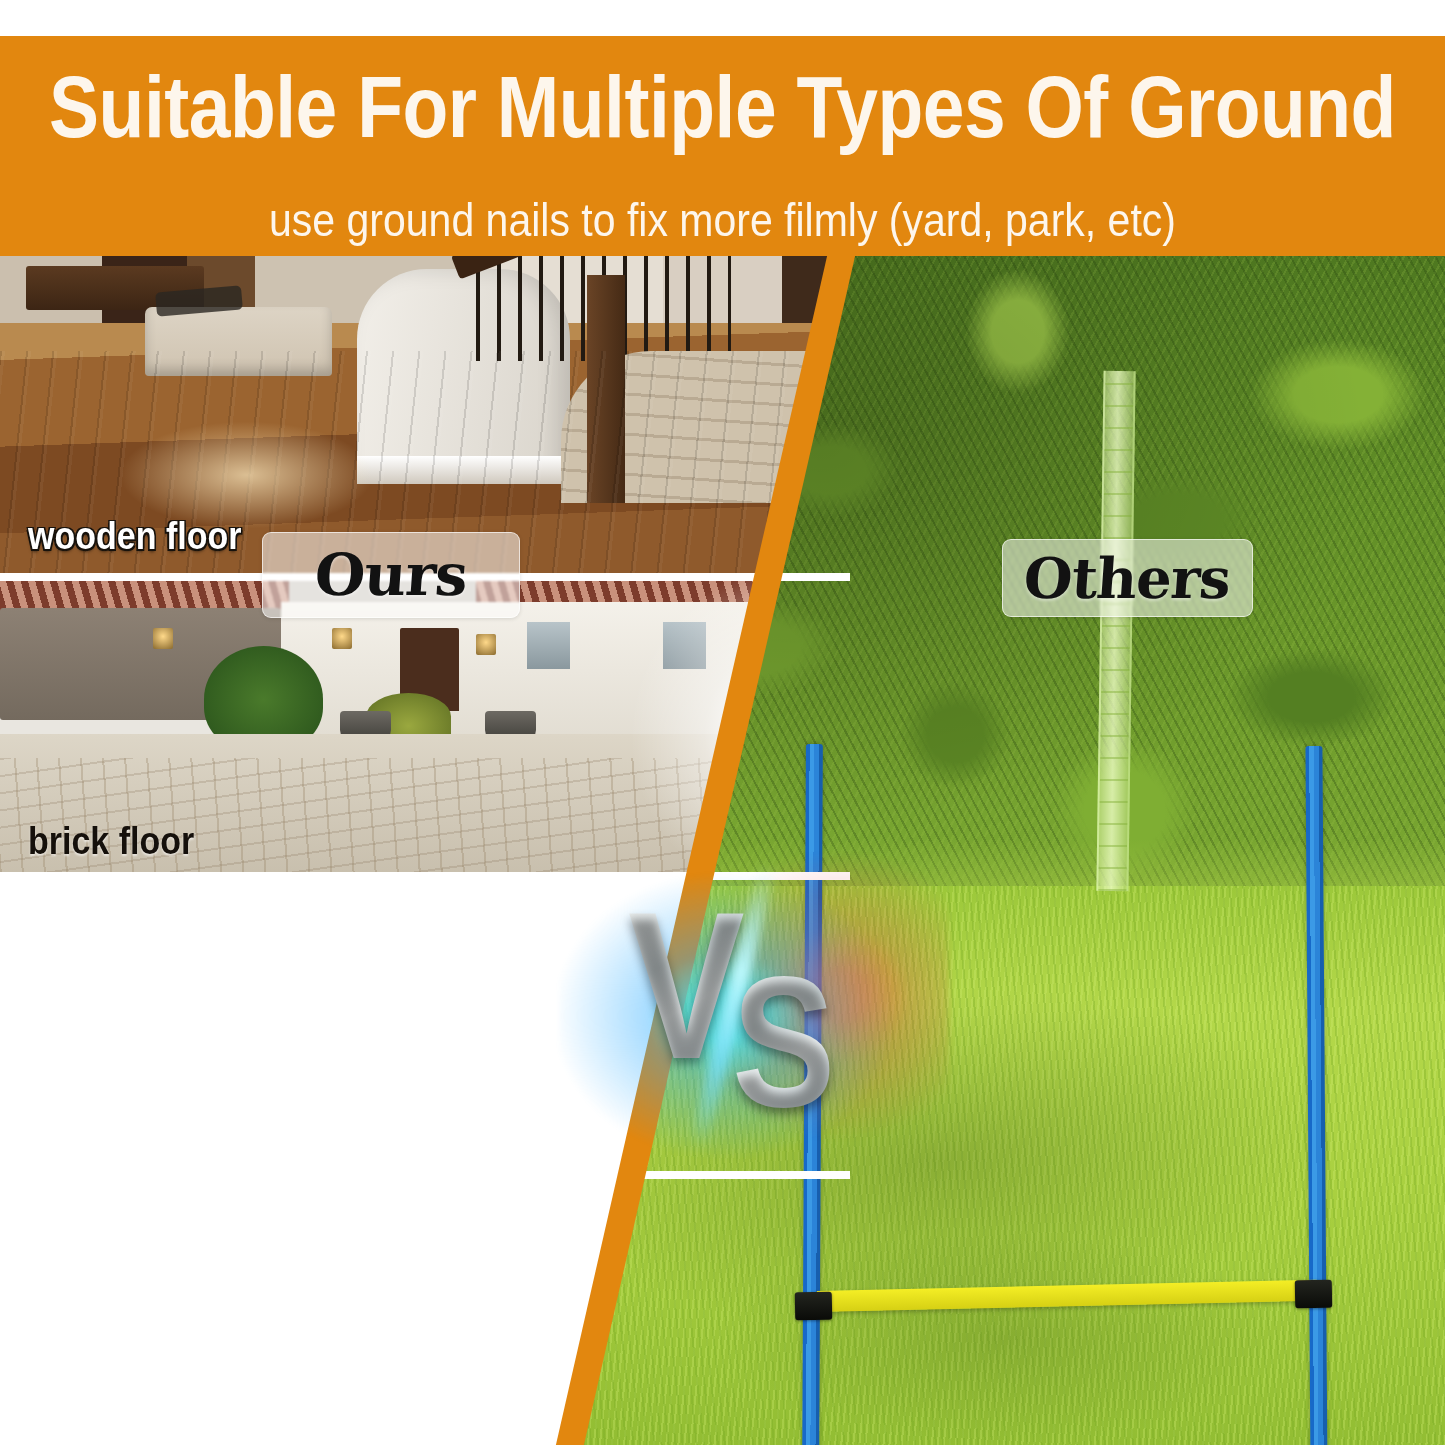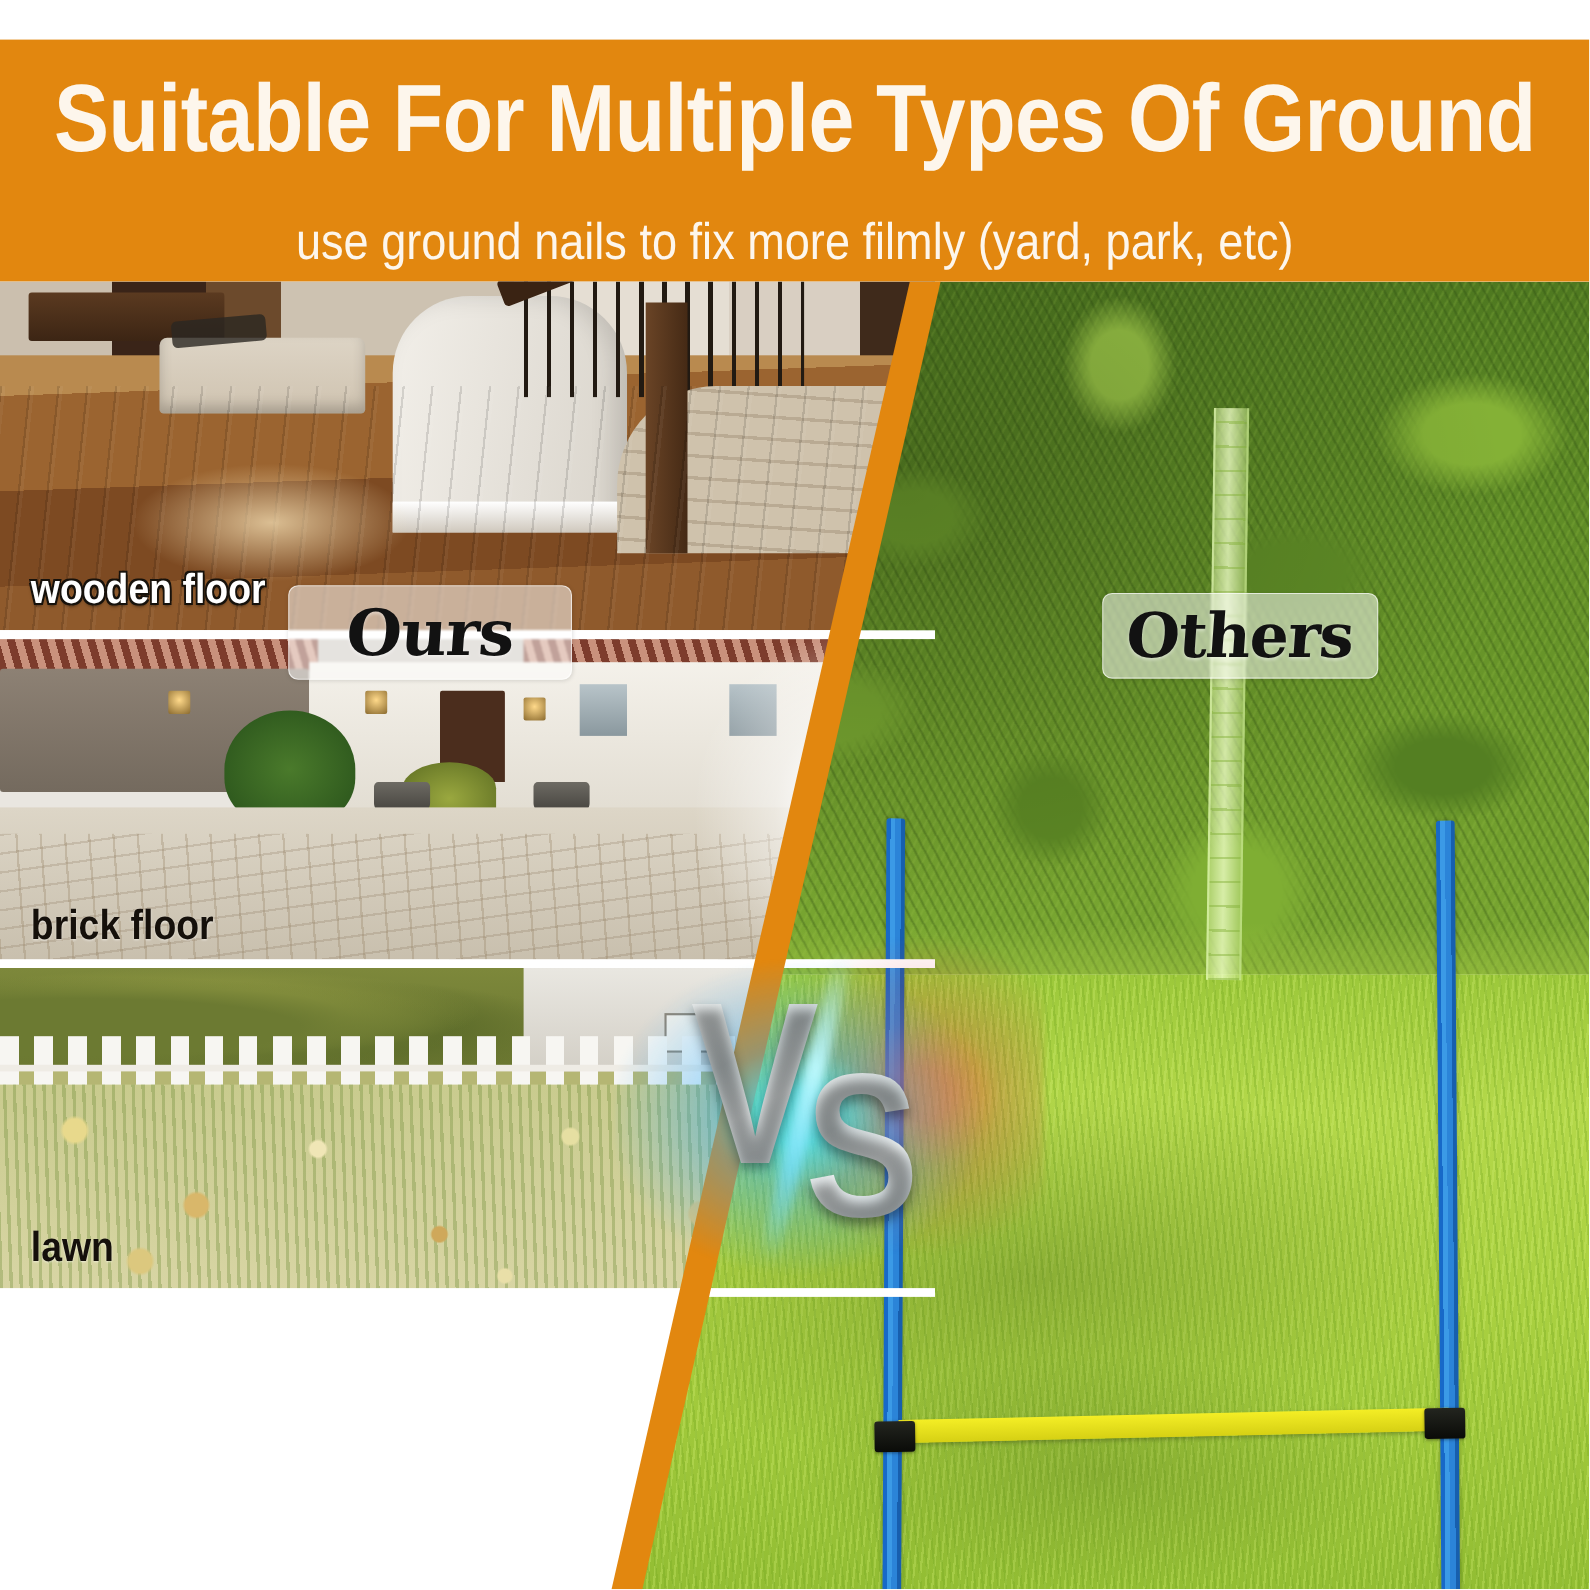--- a/index.html
+++ b/index.html
@@ -442,31 +442,20 @@
           <div class="planter" style="left:57%; top:44%;"></div>
           <div class="drive"></div>
           <div class="pavers"></div>
           <div class="splash"></div>
         </div>
         <div class="band-label dark" style="bottom:16px;">brick floor</div>
       </div>
 
       <div class="band-gap" style="top:616px;"></div>
 
-      <div class="photo-band band-lawn">
-        <div class="ph-lawn">
-          <div class="trees"></div>
-          <div class="hwall"></div>
-          <div class="hdoor"></div>
-          <div class="sign"></div>
-          <div class="fence"></div>
-          <div class="leaves"></div>
-        </div>
-        <div class="band-label dark" style="bottom:22px;">lawn</div>
-      </div>
 
       <div class="band-gap" style="top:915px;"></div>
 
     </div>
 
     <div class="right-panel">
       <div class="right-photo">
         <div class="rp-hedge"></div>
         <div class="rp-hedge-shadow"></div>
         <div class="rp-transition"></div>

